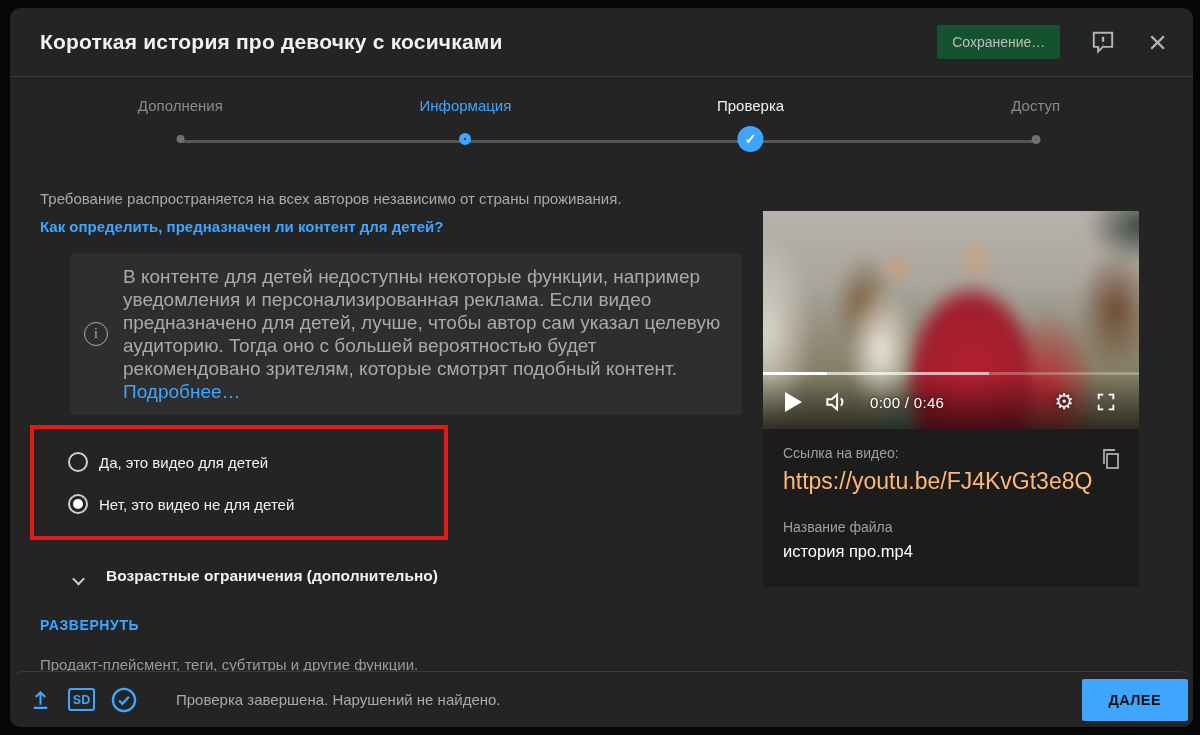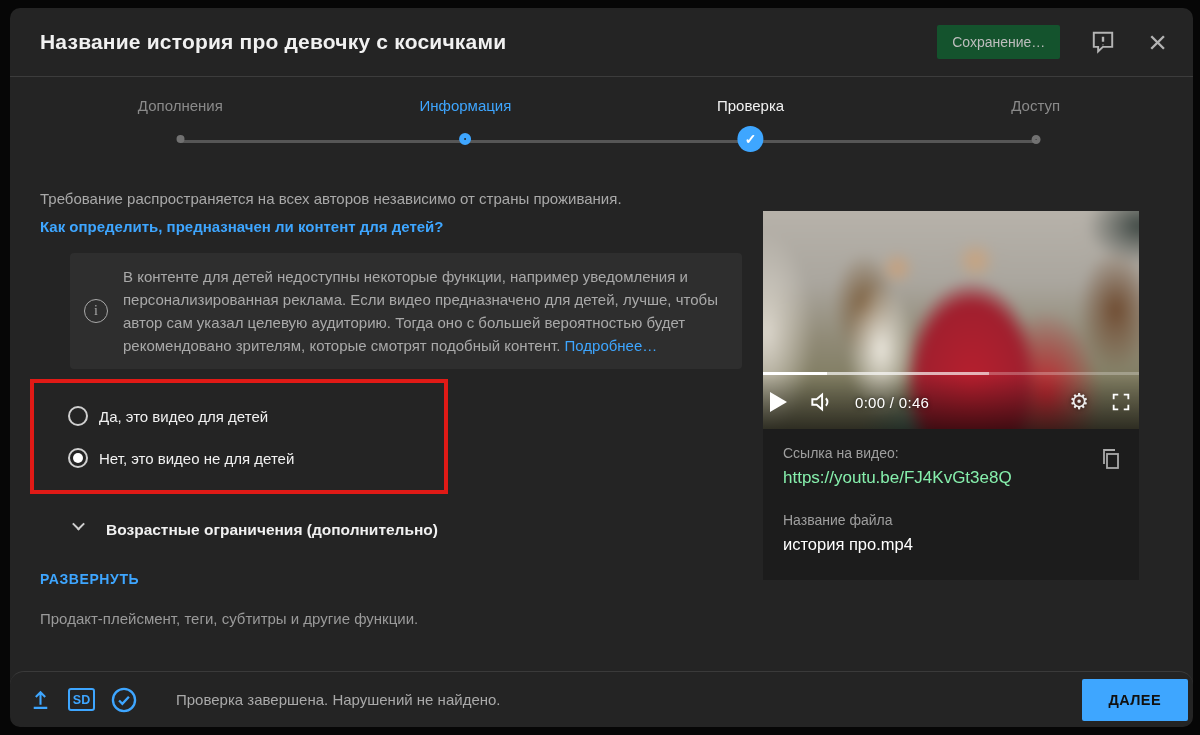--- a/index.html
+++ b/index.html
@@ -37,34 +37,34 @@
   .content { display:flex; padding:12px 54px 0 30px; }
   .left { width:706px; }
   .intro { font-size:15px; color:#a9a9a9; line-height:28px; }
   .intro-link { font-size:15px; color:#3ea6ff; line-height:28px; cursor:pointer;font-weight:bold; }
 
   .info-note { margin:12px 0 0 30px; width:672px; background:#2e2e2e; border-radius:4px;
                padding:12px 18px 12px 14px; display:flex; align-items:center; gap:15px; }
   .i-badge { flex:0 0 24px; width:24px; height:24px; border:1.6px solid #a9a9a9; border-radius:50%;
              color:#a9a9a9; font-size:14px; font-style:normal; display:flex; align-items:center;
              justify-content:center; font-family:"Liberation Serif", serif; }
-  .info-text { font-size:15px; line-height:23px; color:#a9a9a9; }
+  .info-text { font-size:19px; line-height:23px; color:#a9a9a9; }
   .more-link { color:#3ea6ff; cursor:pointer; }
 
   .radio-zone { position:relative; margin-top:10px; height:118px; }
   .red-box { position:absolute; left:-10px; top:0; width:418px; height:115px;
              border:4px solid #e01a16; pointer-events:none; }
   .radio-rows { padding:16px 0 0 28px; }
   .radio-row { height:42px; display:flex; align-items:center; gap:11px; cursor:default; }
   .radio-circle { width:20px; height:20px; border:2px solid #cfcfcf; border-radius:50%;
                   display:flex; align-items:center; justify-content:center; }
   .radio-circle.on::after { content:""; width:10px; height:10px; border-radius:50%; background:#fff; }
   .radio-label { font-size:15px; font-weight:500; color:#f1f1f1; }
 
-  .age-row { margin-top:24px; padding-left:34px; display:flex; align-items:flex-start; gap:23px; }
+  .age-row { margin-top:24px; padding-left:34px; display:flex; align-items:flex-end; gap:23px; }
   .chevron { width:9px; height:9px; border-left:2px solid #cfcfcf; border-bottom:2px solid #cfcfcf;
              transform:rotate(-45deg) translate(1px,-1px); }
   .age-label { font-size:15.5px; font-weight:700; color:#f1f1f1; }
 
   .expand-btn { margin-top:32px; font-size:14px; font-weight:700; letter-spacing:.6px;
                 color:#3ea6ff; cursor:pointer; width:max-content; }
   .expand-hint { margin-top:23px; font-size:15px; color:#9a9a9a; }
 
   
   .right { width:376px; margin-left:auto; margin-top:26px; }
@@ -80,31 +80,31 @@
       radial-gradient(72px 112px at 73% 80%, #c1242e 0%, rgba(193,36,46,0) 72%),
       radial-gradient(52px 84px at 90% 46%, #6e4a2f 0%, rgba(110,74,47,0) 70%),
       radial-gradient(70px 50px at 96% 12%, #3a4440 0%, rgba(58,68,64,0) 75%),
       radial-gradient(130px 60px at 50% 97%, #3e7d74 0%, rgba(62,125,116,0) 70%),
       linear-gradient(180deg, #b9b4ac 0%, #aaa69e 35%, #908a76 58%, #7d7a5e 78%, #6f6d52 100%); }
   .progress { position:absolute; left:0; right:0; bottom:54px; height:3px;
               background:rgba(255,255,255,.25); }
   .buffered { position:absolute; left:0; top:0; height:3px; width:60%; background:rgba(255,255,255,.55); }
   .played   { position:absolute; left:0; top:0; height:3px; width:17%; background:#fff; }
   .controls { position:absolute; left:0; right:0; bottom:0; height:54px; display:flex;
-              align-items:center; gap:21px; padding:0 7px;
+              align-items:center; gap:21px; padding:0 22px;
               background:linear-gradient(180deg, rgba(0,0,0,0), rgba(0,0,0,.6)); }
   .play-tri { width:0; height:0; border-left:17px solid #fff; border-top:10px solid transparent;
               border-bottom:10px solid transparent; }
   .time-text { font-size:15px; color:#fff; text-shadow:0 0 4px rgba(0,0,0,.7); letter-spacing:.3px; }
   .ctrl-spacer { flex:1; }
   .gear-glyph { font-size:22px; color:#ececec; text-shadow:0 0 4px rgba(0,0,0,.6); }
 
   .details { position:relative; background:#1c1c1c; padding:16px 20px 26px; }
   .d-label { font-size:14px; color:#9f9f9f; }
-  .d-link { display:block; margin-top:7px; font-size:17px; color:#86efac; cursor:pointer;
+  .d-link { display:block; margin-top:7px; font-size:23px; color:#fdba74; cursor:pointer;
             text-decoration:none; white-space:nowrap; }
   .copy-btn { position:absolute; top:18px; right:16px; cursor:pointer; display:flex; }
   .d-label2 { margin-top:24px; }
   .d-file { margin-top:7px; font-size:16.5px; color:#ffffff; }
 
   
   .ftr { position:absolute; left:0; right:0; bottom:0; height:56px; background:#242424;
          border-top:1px solid #3a3a3a; display:flex; align-items:center; padding-left:18px;border-radius:14px; }
   .ftr-ic { display:flex; align-items:center; margin-right:15px; }
   .sd-badge { width:27px; height:23px; border:2px solid #3ea6ff; border-radius:3px; color:#3ea6ff;
@@ -113,21 +113,21 @@
   .next-btn { margin-left:auto; margin-right:5px; background:#3ea6ff; border:none; cursor:pointer;
               color:#111; font-weight:700; font-size:14.5px; letter-spacing:.4px;
               padding:13px 27px; border-radius:2px; font-family:inherit; }
 </style>
 </head>
 <body>
 
 <div class="dialog">
 
   <div class="hdr">
-    <div class="hdr-title">Название история про девочку с косичками</div>
+    <div class="hdr-title">Короткая история про девочку с косичками</div>
     <div class="save-chip">Сохранение…</div>
     <span class="fb-icon">
       <svg width="26" height="26" viewBox="0 0 24 24" fill="none" stroke="#b4b4b4" stroke-width="1.8">
         <path d="M20.5 3.5h-17v13h4v4.2l4.4-4.2h8.6v-13z"></path>
         <path d="M12 7.2v4.6" stroke-width="2.2"></path>
         <circle cx="12" cy="14.6" r="0.6" fill="#b4b4b4" stroke="none"></circle>
       </svg>
     </span>
     <span class="close-x">×</span>
   </div>

